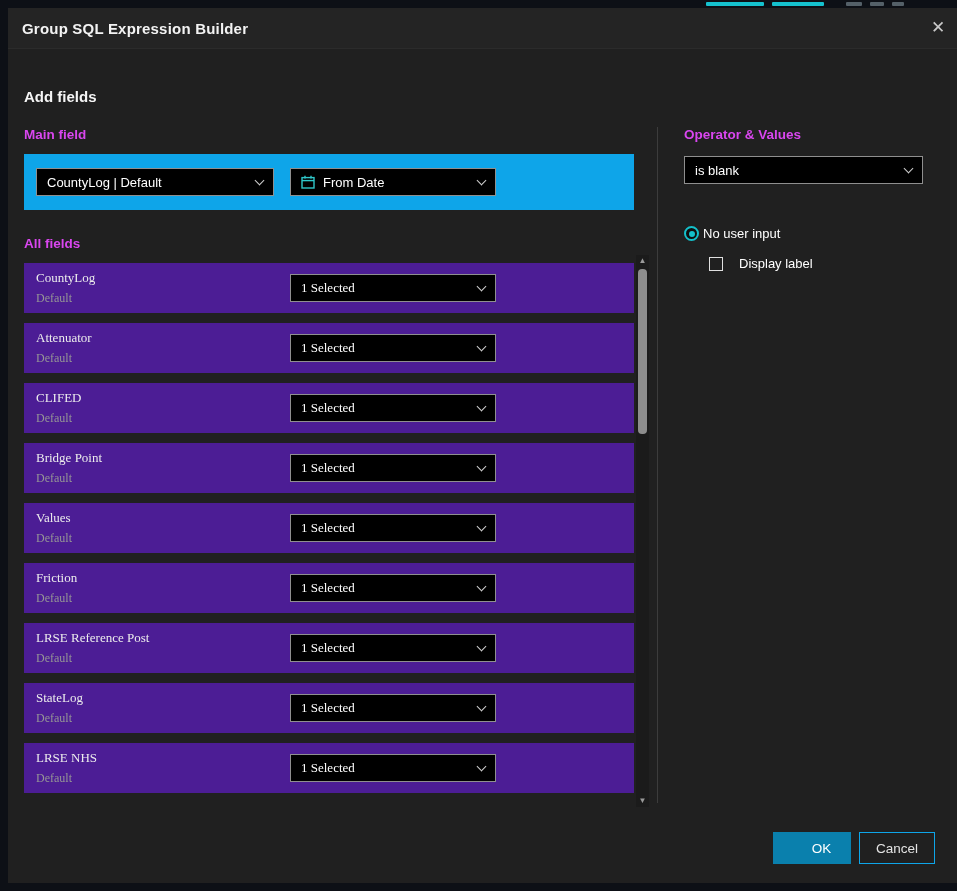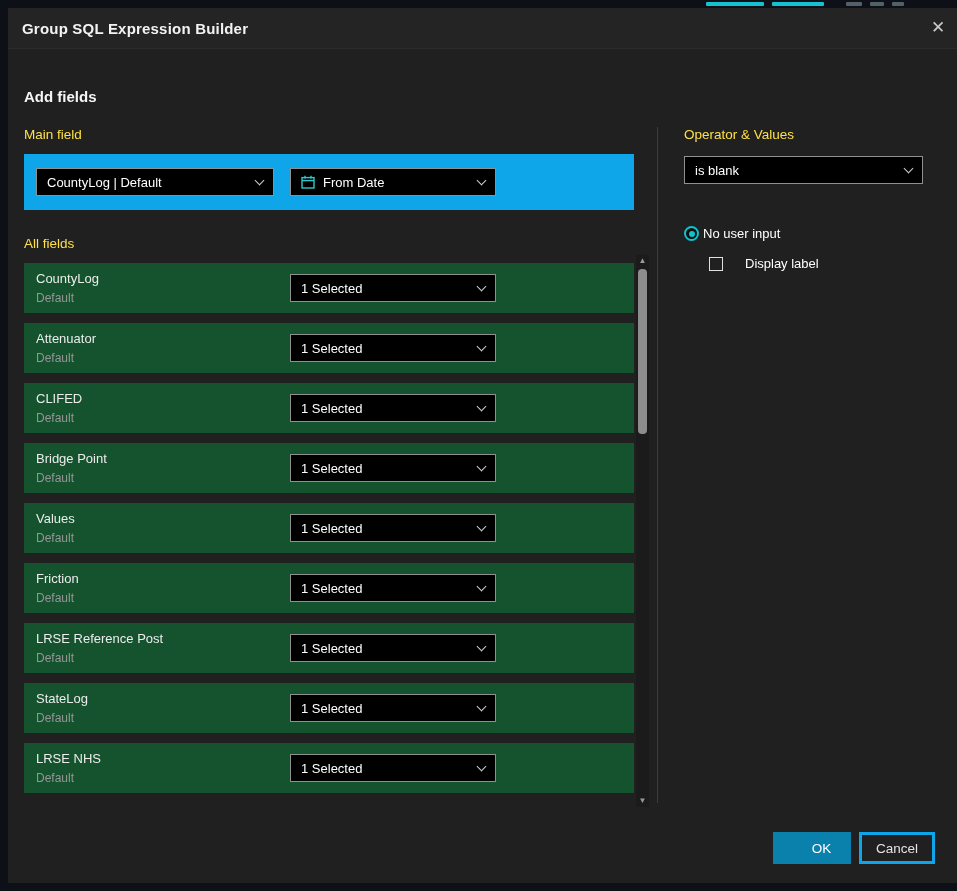--- a/index.html
+++ b/index.html
@@ -25,66 +25,66 @@
                font-size:17px; line-height:30px; text-align:center; cursor:pointer; }
 
   .dialog-body { flex:1; padding:40px 30px 0 16px; position:relative; min-height:0; }
   .add-fields { color:#f5f5f5; font-size:15px; font-weight:bold; margin-bottom:22px; }
 
   .columns { display:flex; align-items:stretch; }
   .col-left { width:625px; flex:none; }
   .v-divider { width:1px; background:#3c3c3c; margin-left:8px; flex:none; }
   .col-right { flex:1; padding-left:26px; min-width:0; }
 
-  .section-label { color:#fde047; font-size:13.5px; font-weight:normal; margin-bottom:12px; }
+  .section-label { color:#d946ef; font-size:13.5px; font-weight:bold; margin-bottom:12px; }
 
   .main-panel { background:#0ea5e9; height:56px; width:610px; display:flex; align-items:center;
                 padding:0 12px; gap:16px; margin-bottom:26px; }
 
   .dd { background:#000; border:1px solid #8f8f8f; height:28px; display:flex; align-items:center;
         padding:0 10px; color:#fff; font-size:13px; cursor:pointer; }
   .dd-label { flex:1; white-space:nowrap; overflow:hidden; text-overflow:ellipsis; }
   .chev { width:7px; height:7px; border-right:1.5px solid #cfcfcf; border-bottom:1.5px solid #cfcfcf;
           transform:rotate(45deg); margin:-4px 0 0 8px; flex:none; }
   .dd-main1 { width:238px; }
   .dd-main2 { width:206px; gap:8px; }
   .cal-icon { flex:none; display:flex; }
 
   .list-wrap { position:relative; width:625px; }
-  .field-row { background:#14532d; height:50px; width:610px; margin-bottom:10px;
-               display:flex; align-items:center; padding:0 12px; }
+  .field-row { background:#4c1d95; height:50px; width:610px; margin-bottom:10px;
+               display:flex; align-items:center; padding:0 12px;font-family:Liberation Serif, serif; }
   .field-info { width:254px; flex:none; }
   .field-name { color:#ececec; font-size:13px; margin-bottom:5px; }
   .field-sub { color:#969696; font-size:12px; }
   .dd-row { width:206px; }
 
   .scrollbar { position:absolute; right:0; top:-8px; width:13px; height:552px; background:#1b1b1b;
                display:flex; flex-direction:column; align-items:center; cursor:pointer; }
   .sb-arrow { color:#9a9a9a; font-size:8px; height:12px; line-height:12px; flex:none; }
   .sb-thumb { width:9px; height:165px; background:#8d8d8d; border-radius:4px; margin-top:2px; flex:none; }
   .sb-space { flex:1; }
 
   .op-label { margin-bottom:14px; }
   .dd-op { width:100%; max-width:239px; margin-bottom:42px; }
 
   .radio-row { display:flex; align-items:center; gap:4px; color:#fff; font-size:13px;
                margin-bottom:15px; cursor:pointer; }
   .radio { width:15px; height:15px; border:2px solid #14c0ca; border-radius:50%;
            position:relative; flex:none; background:#0f0f0f; }
   .radio::after { content:""; position:absolute; inset:2.5px; background:#14c0ca; border-radius:50%; }
 
-  .check-row { display:flex; align-items:center; gap:22px; color:#fff; font-size:13px;
+  .check-row { display:flex; align-items:center; gap:16px; color:#fff; font-size:13px;
                margin-left:25px; cursor:pointer; }
   .checkbox { width:14px; height:14px; border:1.5px solid #e0e0e0; background:transparent; flex:none; }
 
   .dialog-footer { flex:none; height:52px; display:flex; justify-content:flex-end; align-items:center;
                    gap:8px; padding:0 30px 18px; }
   .btn { height:32px; font-size:13.5px; cursor:pointer; font-family:inherit; }
   .btn-ok { background:#0a80ad; color:#fff; border:none; width:78px;padding-left:19px; }
-  .btn-cancel { background:transparent; color:#e3e3e3; border:3px solid #0ea5e9; width:76px; }
+  .btn-cancel { background:transparent; color:#e3e3e3; border:1px solid #0ea5e9; width:76px; }
 </style>
 </head>
 <body>
 
 <div class="stage">
 
   <div class="bg-strip">
     <span class="frag frag-teal" style="left:706px; width:58px;"></span>
     <span class="frag frag-teal" style="left:772px; width:52px;"></span>
     <span class="frag frag-gray" style="left:846px; width:16px;"></span>

